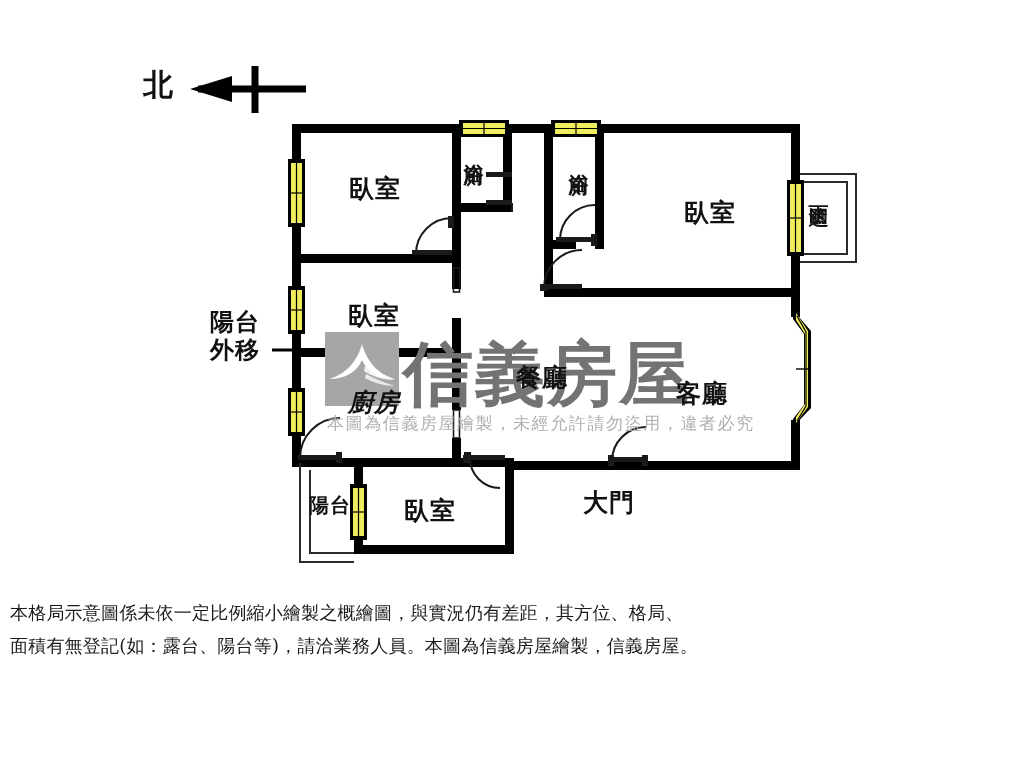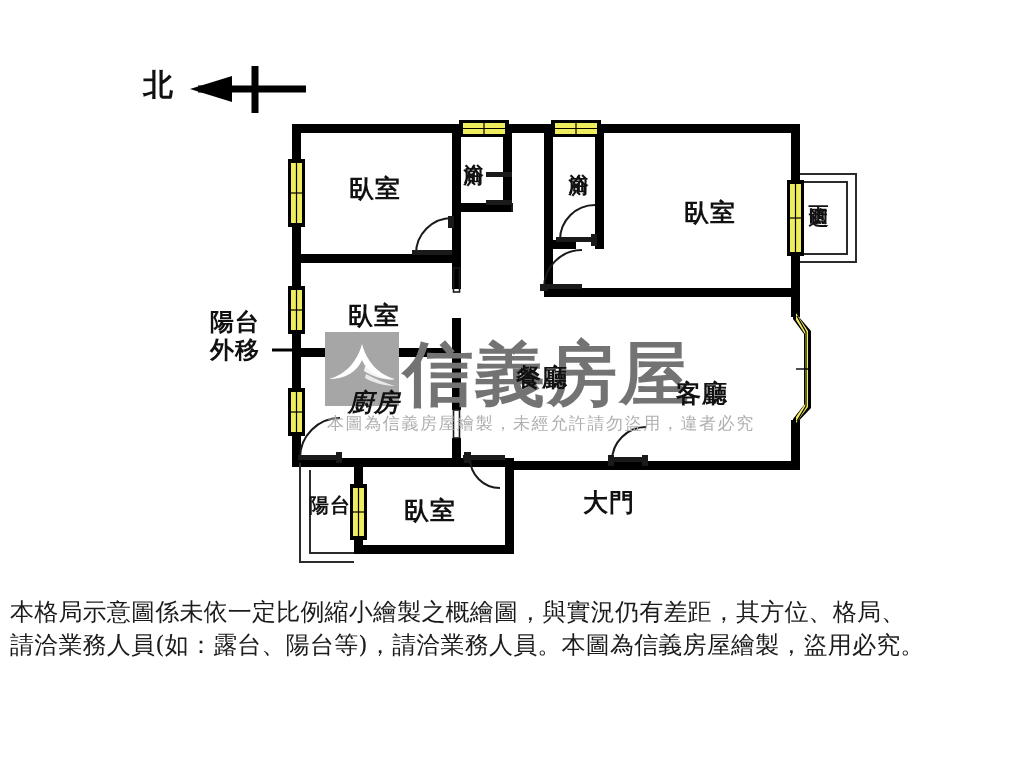--- a/index.html
+++ b/index.html
@@ -92,21 +92,21 @@
     font-family: "DejaVu Sans", "Liberation Sans", sans-serif;
   }
 
   #disclaimer {
     position: absolute;
     left: 10px;
     top: 596px;
     width: 1006px;
     color: #1b1b1b;
     font-family: "DejaVu Serif", "Liberation Serif", serif;
-    font-size: 24px;
+    font-size: 18px;
     line-height: 33px;
     letter-spacing: 0.2px;
   }
   #disclaimer .dline { white-space: nowrap; }
 </style>
 </head>
 <body>
 
 <div id="root">
 
@@ -331,16 +331,16 @@
 
     <div class="plan-label lbl-two-line" style="left:210px; top:308px;">
       <div>陽台</div>
       <div>外移</div>
     </div>
 
   </div>
 
   <div id="disclaimer">
     <div class="dline">本格局示意圖係未依一定比例縮小繪製之概繪圖，與實況仍有差距，其方位、格局、</div>
-    <div class="dline">請洽業務人員(如：露台、陽台等)，請洽業務人員。本圖為信義房屋繪製，盜用必究。</div>
+    <div class="dline">面積有無登記(如：露台、陽台等)，請洽業務人員。本圖為信義房屋繪製，信義房屋。</div>
   </div>
 
 </div>
 
 </body></html>

